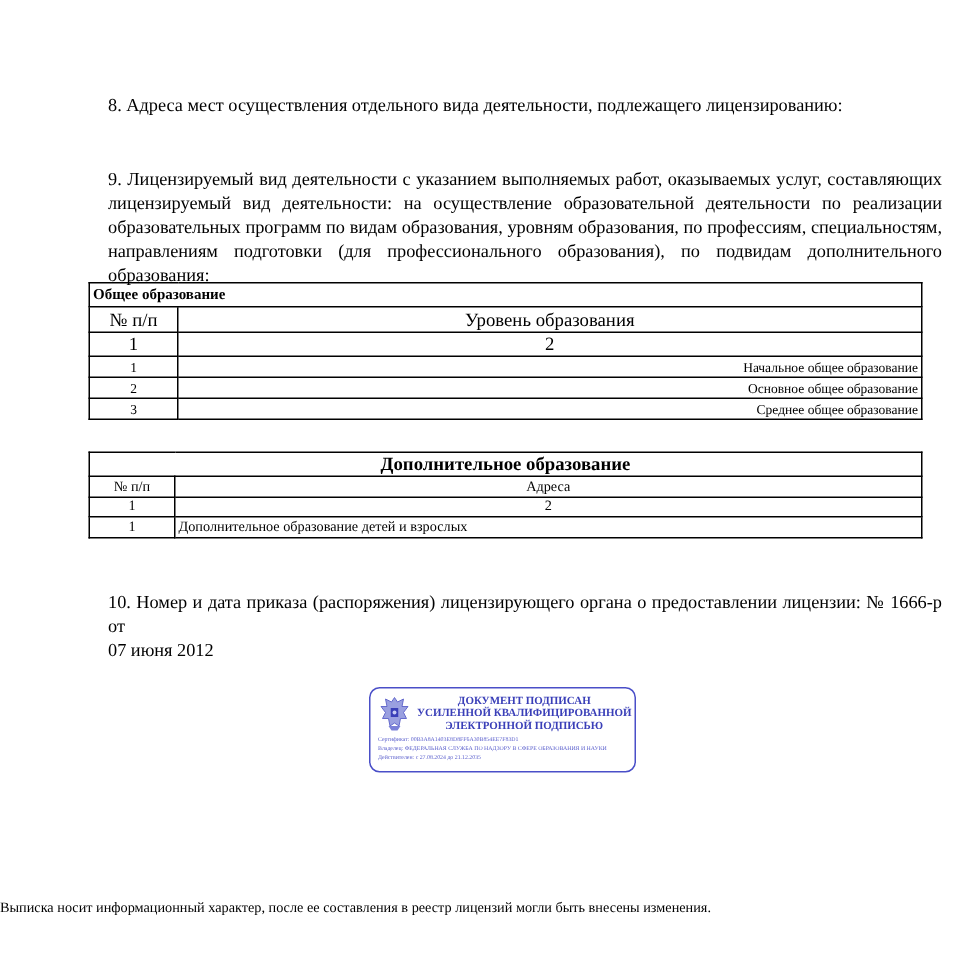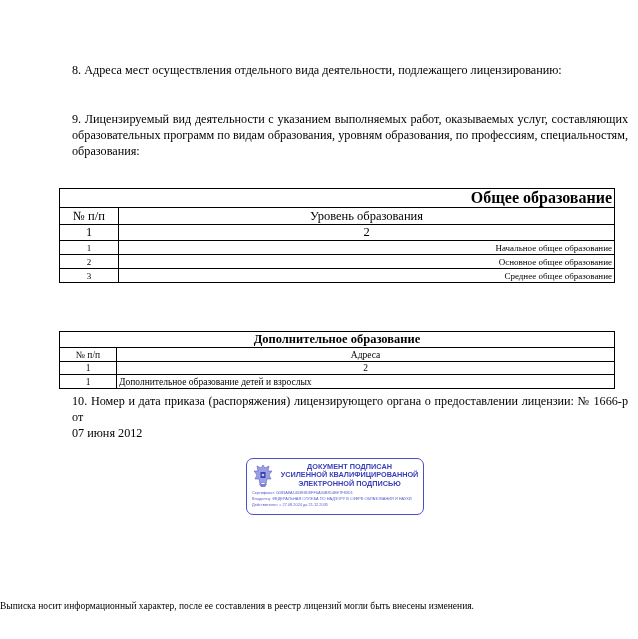--- a/index.html
+++ b/index.html
@@ -40,44 +40,44 @@
     }
     table.lic td {
       border: 1.3px solid #000;
       padding: 0 2px;
       vertical-align: middle;
       white-space: nowrap;
       overflow: hidden;
     }
     #t1 { left: 59px; top: 188px; width: 556px; }
     #t1 col.c1 { width: 59px; }
-    #t1 tr.title td { height: 15px; font-weight: bold; text-align: right; font-size: 16px; }
+    #t1 tr.title td { height: 15px; font-weight: bold; text-align: left; font-size: 10px; }
     #t1 tr.hdr td { height: 16px; text-align: center; font-size: 12.5px; }
     #t1 tr.nums td { height: 15px; text-align: center; font-size: 12.5px; }
     #t1 tr.row td { height: 13px; font-size: 9px; text-align: right; }
     #t1 tr.row td.n { text-align: center; }
 
-    #t2 { left: 59px; top: 301px; width: 556px; margin-top: 30px; }
+    #t2 { left: 59px; top: 301px; width: 556px; }
     #t2 col.c1 { width: 57px; }
     #t2 tr.title td { height: 15px; font-weight: bold; text-align: center; font-size: 12.5px; }
     #t2 tr.hdr td { height: 13px; text-align: center; font-size: 9.5px; }
     #t2 tr.nums td { height: 12px; text-align: center; font-size: 9.5px; }
     #t2 tr.row td { height: 13px; font-size: 9.5px; }
     #t2 tr.row td.n { text-align: center; }
 
     .stamp {
       position: absolute;
       left: 246px;
       top: 458px;
       width: 178px;
       height: 57px;
       border: 1.5px solid #4a4fc8;
       border-radius: 7px;
       box-sizing: border-box;
-      font-family: Liberation Sans, sans-serif;
+      font-family: Liberation Serif, serif;
       color: #3a3fb8;
     }
     .stamp .emblem {
       position: absolute;
       left: 5px;
       top: 4px;
       width: 22px;
       height: 26px;
     }
     .stamp .head {
@@ -111,21 +111,23 @@
   </style>
 </head>
 <body>
 
 <div class="para p8">
   <span class="line">8. Адреса мест осуществления отдельного вида деятельности, подлежащего лицензированию:</span>
 </div>
 
 <div class="para p9">
   <span class="justify-line">9. Лицензируемый вид деятельности с указанием выполняемых работ, оказываемых услуг, составляющих</span>
+  <span class="justify-line">лицензируемый вид деятельности: на осуществление образовательной деятельности по реализации</span>
   <span class="justify-line">образовательных программ по видам образования, уровням образования, по профессиям, специальностям,</span>
+  <span class="justify-line">направлениям подготовки (для профессионального образования), по подвидам дополнительного</span>
   <span class="line">образования:</span>
 </div>
 
 <table class="lic" id="t1">
   <colgroup>
       <col class="c1">
       <col class="c2">
     </colgroup>
   <tbody>
       <tr class="title">

